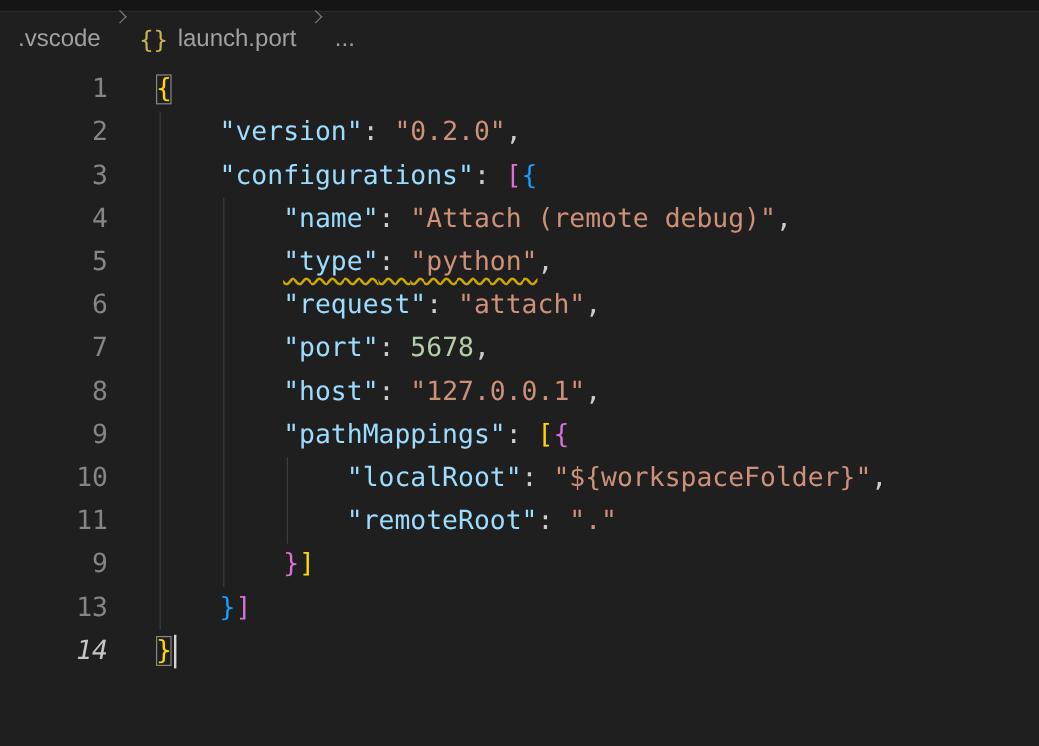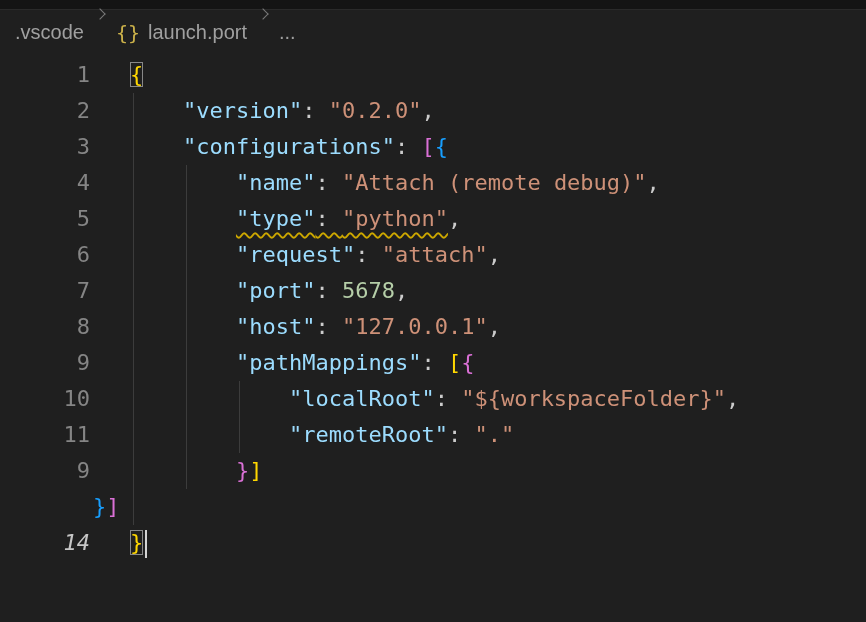--- a/index.html
+++ b/index.html
@@ -109,20 +109,21 @@
       </div>
       <div class="code-line">
         <div class="line-number">11</div>
         <div class="line-content"><span class="tok-plain">            </span><span class="tok-key">"remoteRoot"</span><span class="tok-punc">: </span><span class="tok-str">"."</span></div>
       </div>
       <div class="code-line">
         <div class="line-number">9</div>
         <div class="line-content"><span class="tok-plain">        </span><span class="tok-b2">}</span><span class="tok-b1">]</span></div>
       </div>
       <div class="code-line">
+        <div class="line-number">13</div>
         <div class="line-content"><span class="tok-plain">    </span><span class="tok-b3">}</span><span class="tok-b2">]</span></div>
       </div>
       <div class="code-line">
         <div class="line-number active">14</div>
         <div class="line-content"><span class="tok-b1 tok-match">}</span><span class="caret"></span></div>
       </div>
     </div>
 </div>
 
 </body></html>

